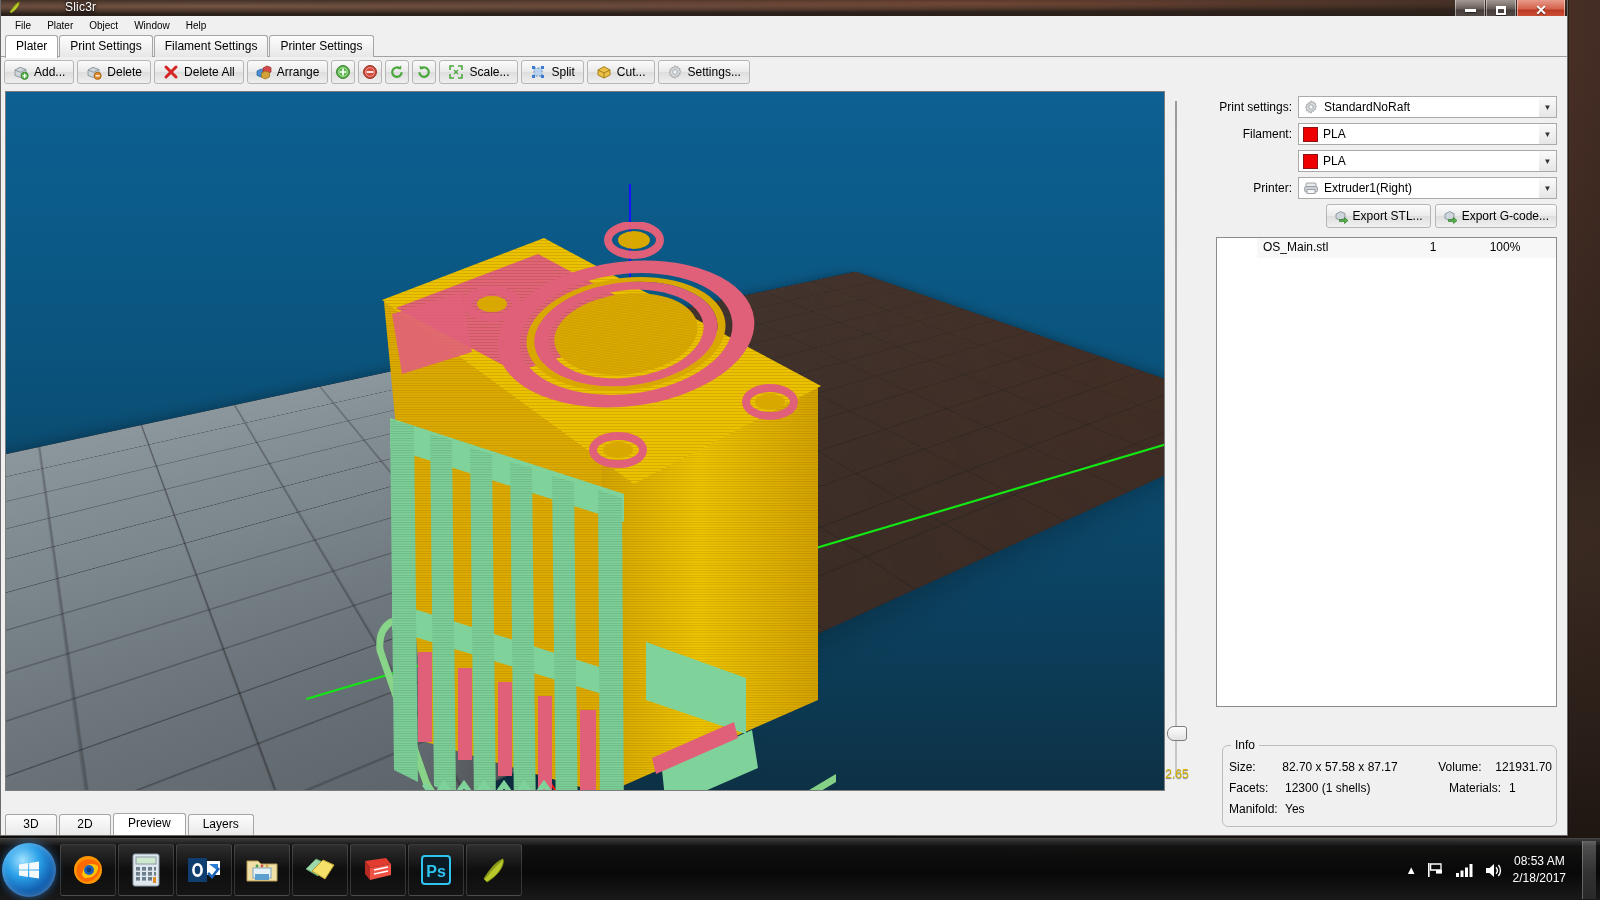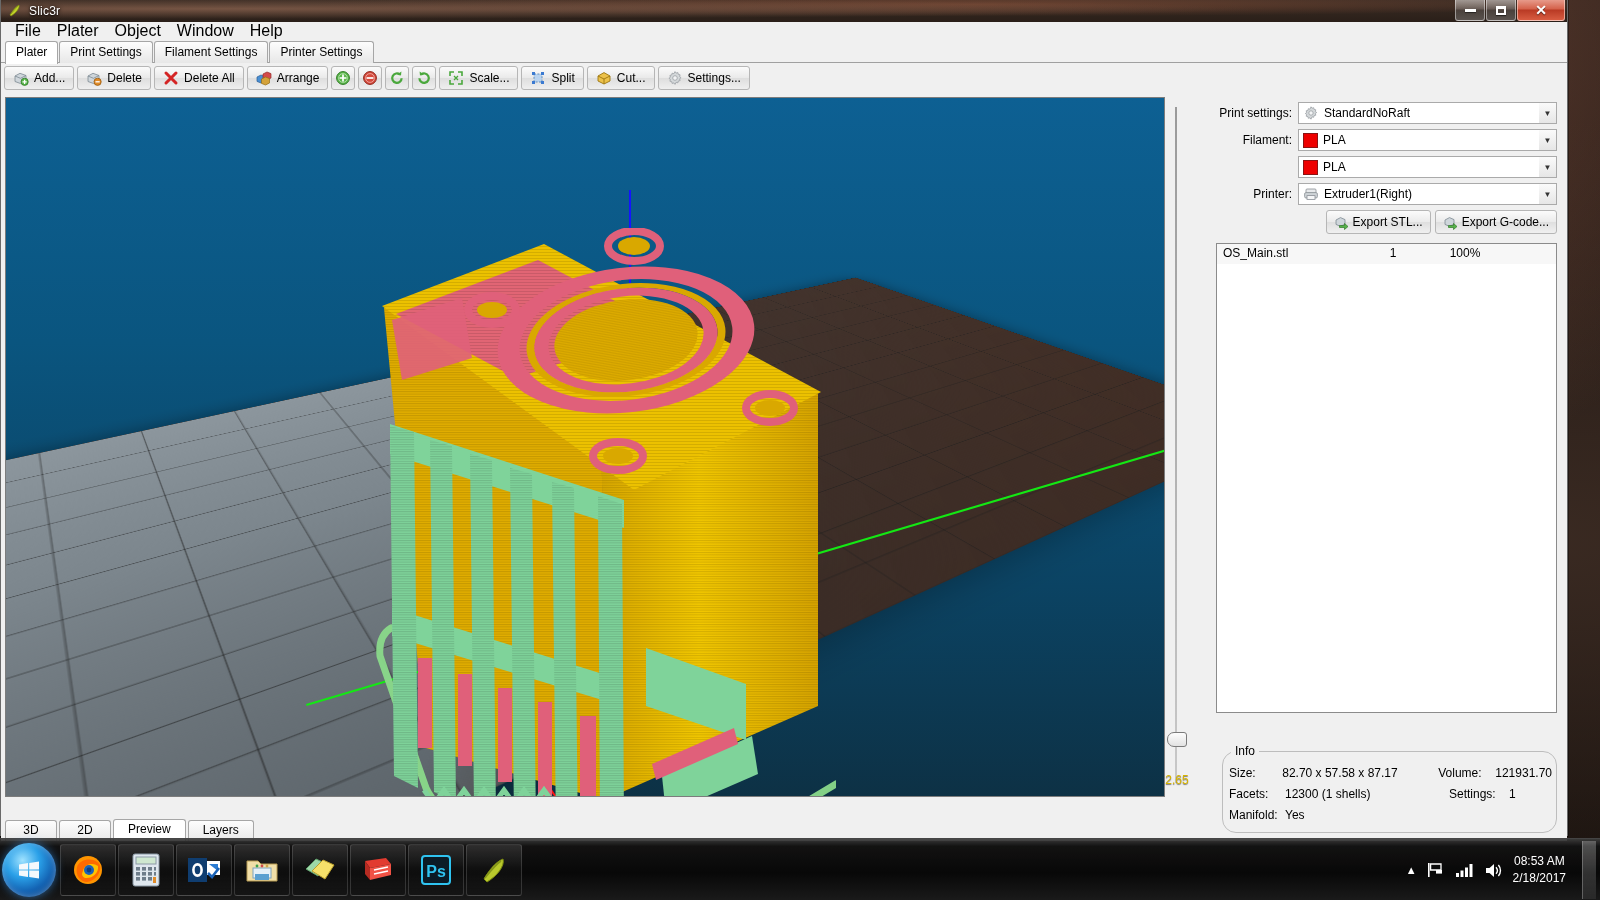--- a/index.html
+++ b/index.html
@@ -23,24 +23,25 @@
 
   
   .win {
     position: absolute; left: 0; top: 0; width: 1568px; height: 836px;
     background: #f0f0f0;
     border: 1px solid #6a6a6a;
     border-top: none;
     box-shadow: 0 0 0 1px rgba(0,0,0,.35);
   }
   .titlebar {
-    position: relative; height: 22px;
+    position: relative; height: 16px;
     background: linear-gradient(180deg, rgba(255,255,255,.14), rgba(255,255,255,.02) 48%, rgba(0,0,0,.10));
-    display: flex; align-items: center;
+    display: flex; 
     overflow: hidden;
+    gap: 36px;
   }
   .titlebar::before {
     content: ""; position: absolute; inset: 0;
     background:
       radial-gradient(ellipse at 14% 40%, rgba(140,100,80,.75) 0%, rgba(60,42,34,0) 55%),
       radial-gradient(ellipse at 62% 20%, rgba(150,86,60,.55) 0%, rgba(40,28,22,0) 48%),
       linear-gradient(180deg, #3a2c24 0%, #2a1f19 100%);
     z-index: 0;
   }
   .title-icon {
@@ -72,21 +73,21 @@
   .wbtn.close .glyph { font-size: 14px; font-weight: bold; }
   .min-bar { width: 11px; height: 3px; background: #fff; box-shadow: 0 1px 1px rgba(0,0,0,.5); }
   .max-box { width: 10px; height: 9px; border: 2px solid #fff; border-top-width: 3px; box-shadow: 0 1px 1px rgba(0,0,0,.5); }
 
   
   .menubar {
     height: 19px; background: #f0f0f0;
     display: flex; align-items: center; padding-left: 6px;
     border-bottom: 1px solid #f0f0f0;
   }
-  .menu-item { font-size: 16px; color: #000; padding: 1px 8px; cursor: default; }
+  .menu-item { font-size: 10px; color: #000; padding: 1px 8px; cursor: default; }
 
   
   .nbtabs {
     position: relative; height: 22px; background: #f0f0f0;
     display: flex; align-items: flex-end; padding-left: 4px;
   }
   .nbtabs::after {
     content: ""; position: absolute; left: 0; right: 0; bottom: 0; height: 1px; background: #a0a0a0;
   }
   .nbtab {
@@ -248,29 +249,29 @@
     display: flex; height: 21px; align-items: center;
     background: linear-gradient(180deg, #fafafa, #ececec);
     border-bottom: 1px solid #cfcfcf;
     font-size: 12px; color: #111;
   }
   .objhead > div { padding-left: 6px; border-right: 1px solid #d4d4d4; height: 21px; line-height: 20px; }
   .c-name { width: 146px; }
   .c-cop { width: 60px; }
   .c-scale { width: 84px; }
   .c-rest { flex: 1; border-right: none !important; }
-  .objrow { display: flex; height: 20px; align-items: center; font-size: 12px; color: #000; background: #f7f7f7; }
+  .objrow { display: flex; height: 20px; align-items: center; font-size: 12px; color: #000; background: #f7f7f7; margin-left: 40px; }
   .objrow > div { height: 20px; line-height: 19px; }
   .objrow .c-name { padding-left: 6px; }
   .objrow .c-cop { text-align: center; padding-left: 0; }
   .objrow .c-scale { text-align: center; padding-left: 0; }
 
   .infobox {
     position: absolute; left: 10px; right: 8px; bottom: 8px; height: 82px;
-    border: 1px solid #bdbdbd; border-radius: 14px;
+    border: 1px solid #bdbdbd; border-radius: 6px;
   }
   .infobox .legend {
     position: absolute; left: 8px; top: -8px; background: #f0f0f0; padding: 0 4px;
     font-size: 12px; color: #000;
   }
   .inforow { display: flex; position: absolute; left: 6px; right: 4px; font-size: 12px; color: #000; }
   .inforow .k { width: 56px; }
   .inforow .v { width: 164px; }
   .inforow .k2 { width: 60px; }
 
@@ -642,21 +643,21 @@
           <div class="legend">Info</div>
           <div class="inforow" style="top:14px">
             <div class="k">Size:</div>
             <div class="v">82.70 x 57.58 x 87.17</div>
             <div class="k2">Volume:</div>
             <div>121931.70</div>
           </div>
           <div class="inforow" style="top:35px">
             <div class="k">Facets:</div>
             <div class="v">12300 (1 shells)</div>
-            <div class="k2">Settings:</div>
+            <div class="k2">Materials:</div>
             <div>1</div>
           </div>
           <div class="inforow" style="top:56px">
             <div class="k">Manifold:</div>
             <div class="v">Yes</div>
           </div>
         </div>
       </div>
     </div>
   </div>

